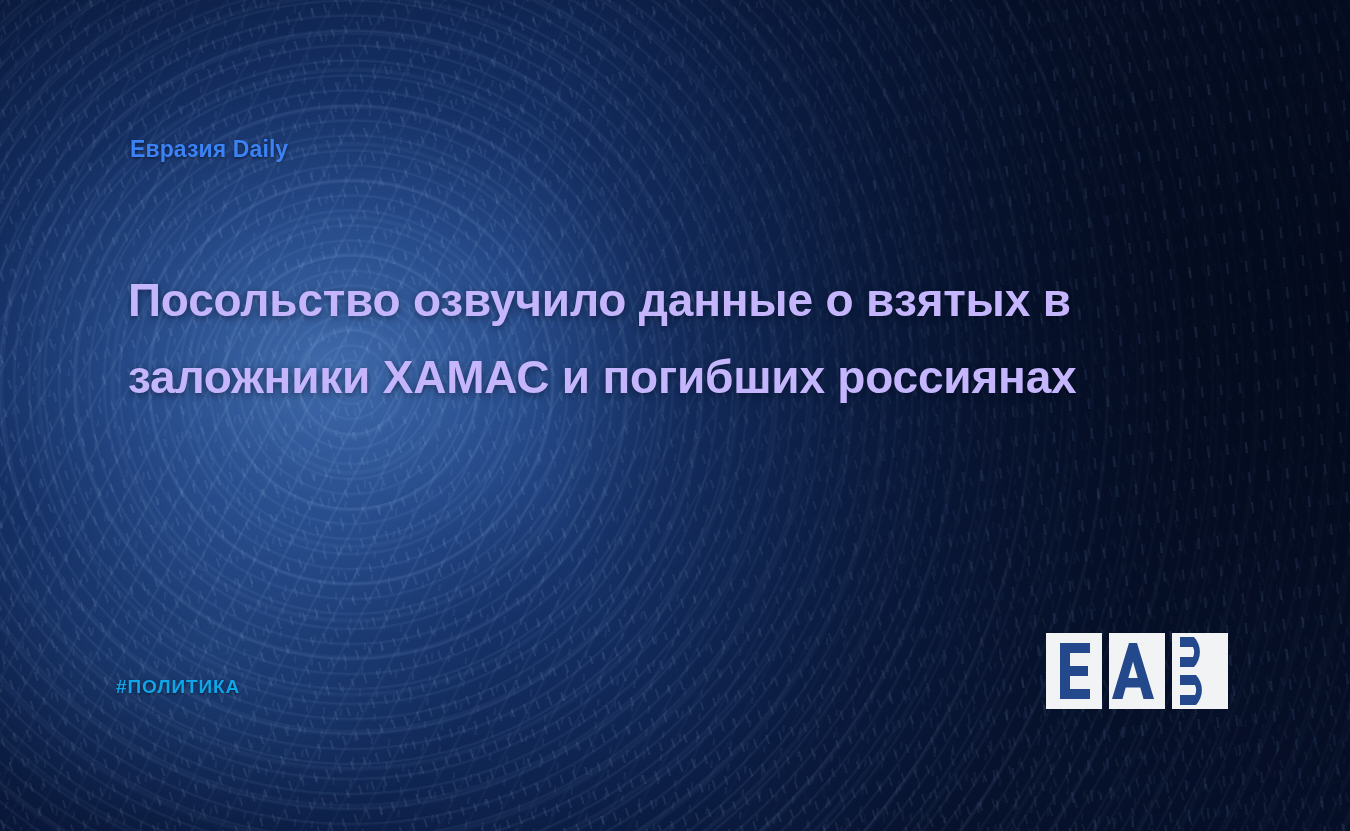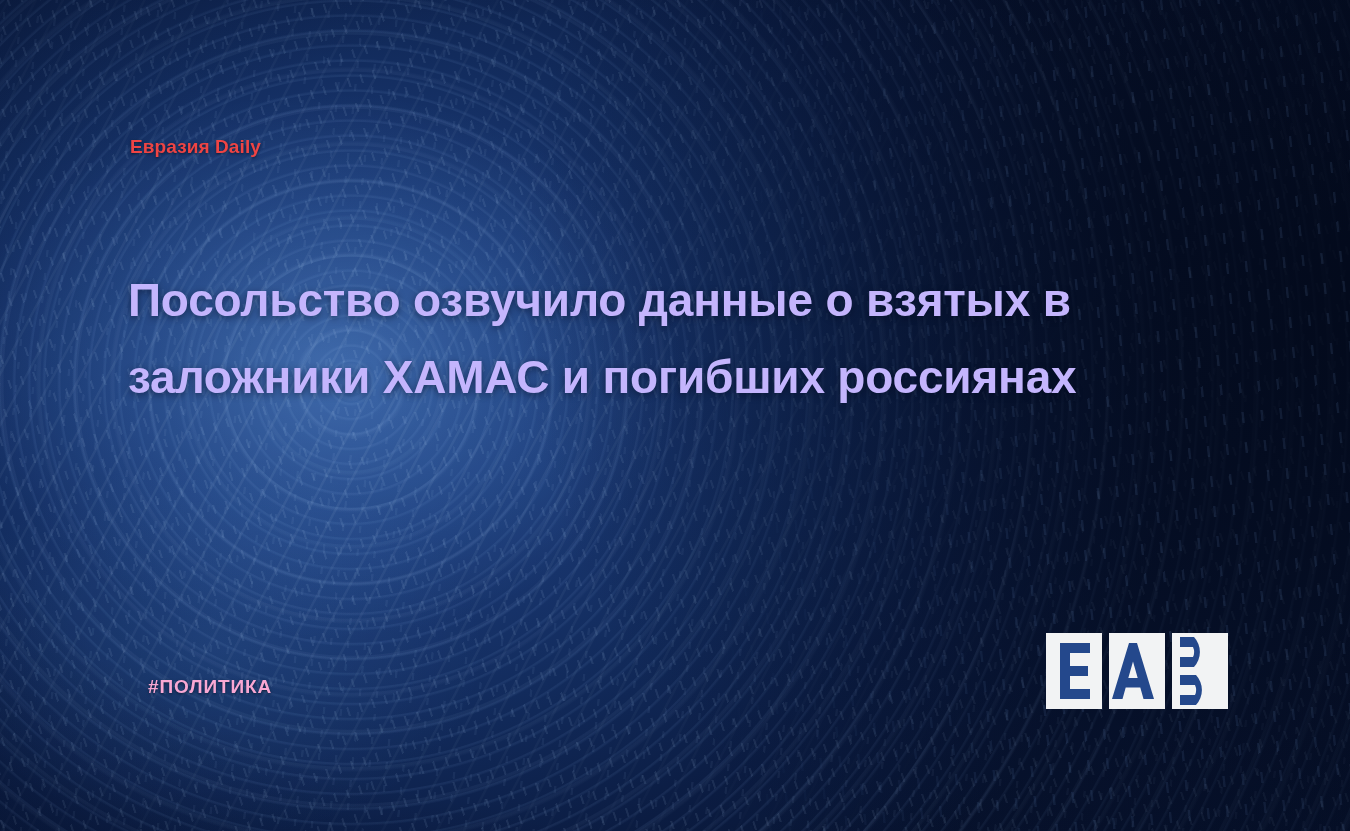--- a/index.html
+++ b/index.html
@@ -127,41 +127,41 @@
       radial-gradient(34% 42% at 24% 44%, rgba(110,160,235,.30) 0%, rgba(80,130,210,.14) 45%, rgba(0,0,0,0) 78%),
       radial-gradient(26% 30% at 16% 78%, rgba(70,120,200,.16) 0%, rgba(0,0,0,0) 76%);
     mix-blend-mode:screen;
   }
 
   
   .content { position:absolute; inset:0; }
 
   #site-name {
     position:absolute; left:130px; top:136px;
-    font-size:19px; font-weight:bold;
-    color:#ef4444;
+    font-size:23px; font-weight:bold;
+    color:#3b82f6;
     letter-spacing:.1px;
     white-space:nowrap;
     text-shadow:0 1px 3px rgba(0,0,0,.55);
   }
 
   #headline {
     position:absolute; left:128px; top:262px;
     width:1090px;
     font-size:46px; font-weight:bold;
     line-height:1.68;
     color:#c4b5fd;
     letter-spacing:-.2px;
     text-shadow:0 2px 7px rgba(3,10,30,.50);
   }
 
   #category {
-    position:absolute; left:148px; top:676px;
+    position:absolute; left:116px; top:676px;
     font-size:19px; font-weight:bold;
-    color:#f9a8d4;
+    color:#0ea5e9;
     letter-spacing:.9px;
     white-space:nowrap;
     text-shadow:0 1px 3px rgba(0,0,0,.5);
   }
 
   
   #logo {
     position:absolute; left:1046px; top:633px;
     width:185px; height:76px;
   }

